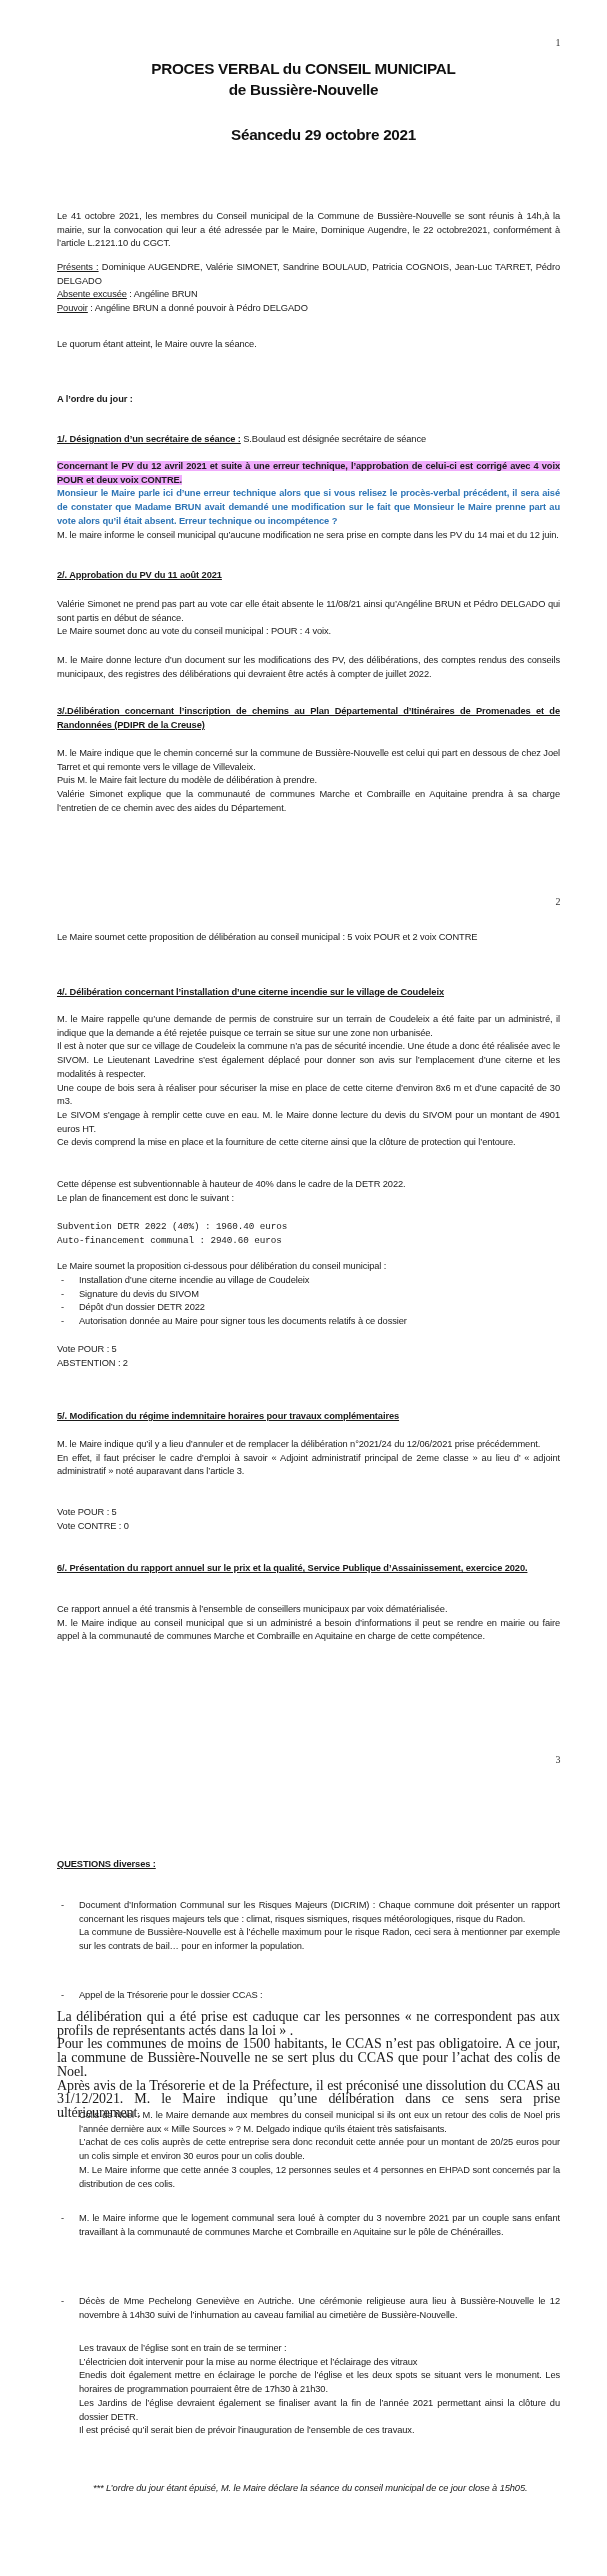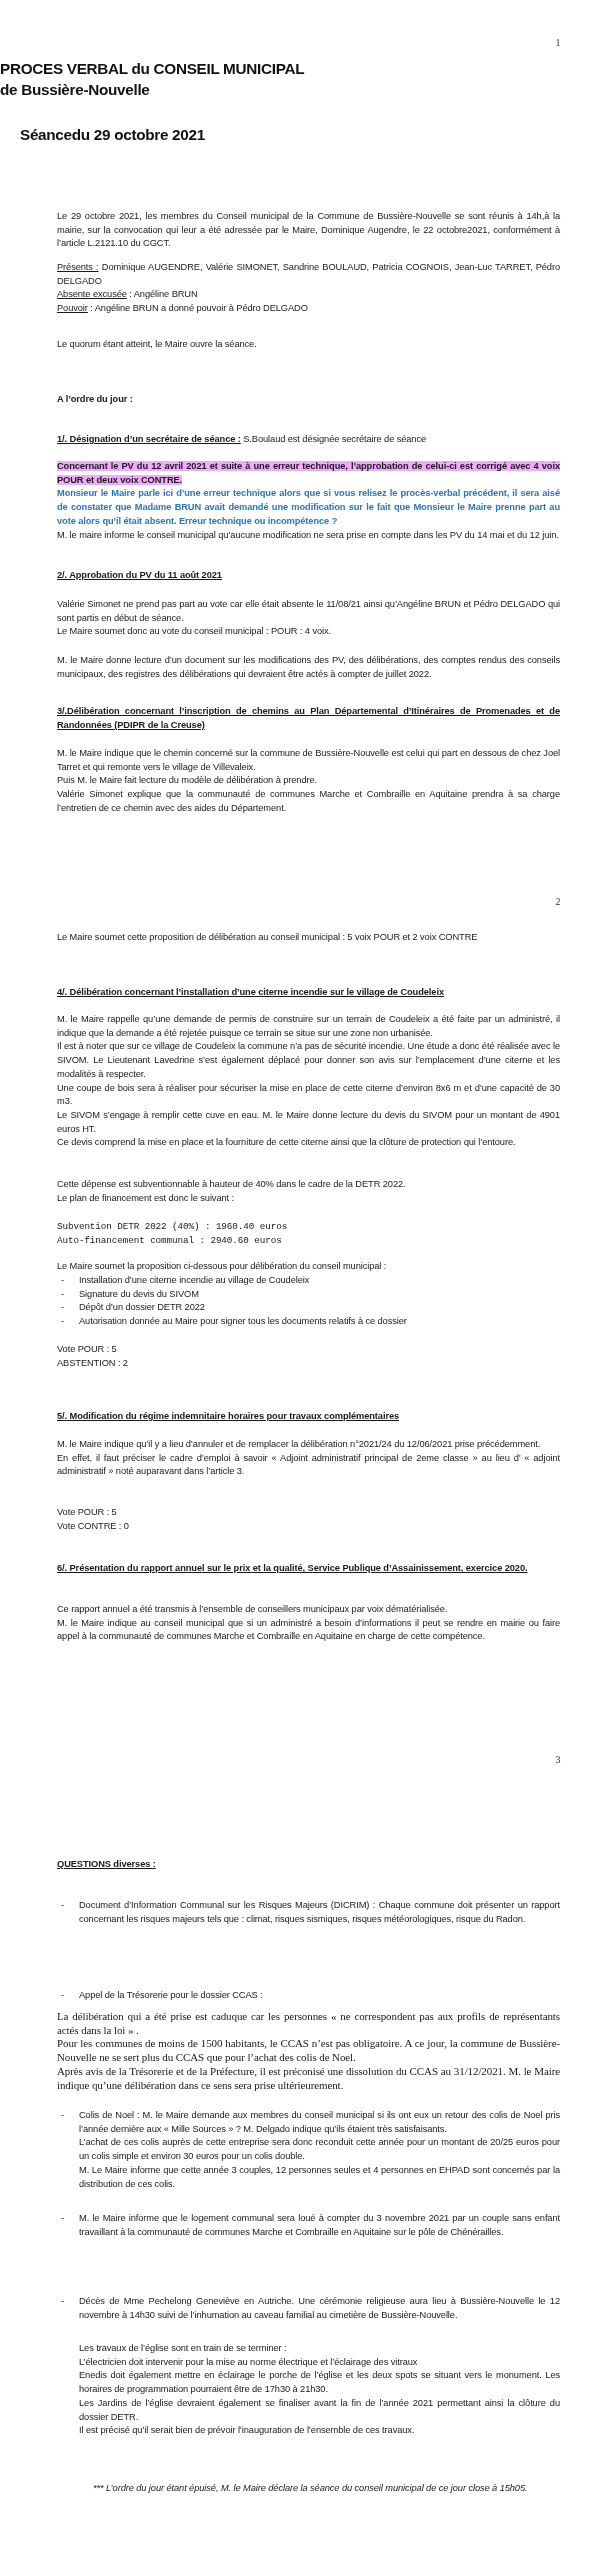--- a/index.html
+++ b/index.html
@@ -1,48 +1,48 @@
 <!DOCTYPE html>
 <html style="font-size:14.4px"><head>
 <meta charset="utf-8">
 <style>
   html, body { margin:0; padding:0; background:#ffffff; }
   body { width:607px; height:2576px; position:relative; overflow:hidden;
          font-family:"Liberation Sans", "DejaVu Sans", sans-serif; color:#1a1a1a; }
   .pn { position:absolute; left:539px; width:21.6px; text-align:right;
         font-family:"Liberation Serif", serif; font-size:10px; color:#333; }
-  .title { position:absolute; left:0; width:607px; text-align:left;
+  .title { position:absolute; left:0; width:607px; text-align:center;
            font-weight:bold; font-size:15.3px; line-height:20.7px; color:#111;
            font-family:"Liberation Sans", sans-serif; letter-spacing:-0.3px; }
   .blk { position:absolute; left:57px; width:503px; font-size:9.3px; line-height:13.7px;
          text-align:justify; letter-spacing:-0.1px; }
   .blk p { margin:0; }
   .ind { left:79px; width:481px; }
   .h { font-weight:bold; text-decoration:underline; }
   .b { font-weight:bold; }
   .u { text-decoration:underline; }
   .hl { background:#f0abfc; font-weight:bold; }
   .blue { color:#2e75b6; font-weight:bold; }
-  .serif { font-family:"Liberation Serif", serif; font-size:11px; line-height:13.7px; letter-spacing:-0.1px; }
+  .serif { font-family:"Liberation Serif", serif; font-size:14px; line-height:13.7px; letter-spacing:-0.1px; }
   .dash { position:absolute; left:-18px; }
   .li { position:relative; }
   .ital { font-style:italic; }
 </style>
 </head>
 <body>
 
 <div class="pn" style="top:37px;">1</div>
 
 <div class="title" style="top:59px;">
   <div>PROCES VERBAL du CONSEIL MUNICIPAL</div>
   <div>de Bussière-Nouvelle</div>
 </div>
 <div class="title" style="top:125px;margin-left:20px;">Séancedu 29 octobre 2021</div>
 
-<div class="blk" style="top:210px;">Le 29 octobre 2021, les membres du Conseil municipal de la Commune de Bussière-Nouvelle se sont réunis à 14h,à la mairie, sur la convocation qui leur a été adressée par le Maire, Dominique Augendre, le 22 octobre2021, conformément à l’article L.2121.10 du CGCT.</div>
+<div class="blk" style="top:210px;">Le 41 octobre 2021, les membres du Conseil municipal de la Commune de Bussière-Nouvelle se sont réunis à 14h,à la mairie, sur la convocation qui leur a été adressée par le Maire, Dominique Augendre, le 22 octobre2021, conformément à l’article L.2121.10 du CGCT.</div>
 
 <div class="blk" style="top:261px;">
   <p><span class="u">Présents :</span><span> Dominique AUGENDRE, Valérie SIMONET, Sandrine BOULAUD, Patricia COGNOIS, Jean-Luc TARRET, Pédro DELGADO</span></p>
   <p><span class="u">Absente excusée</span><span> : Angéline BRUN</span></p>
   <p><span class="u">Pouvoir</span><span> : Angéline BRUN a donné pouvoir à Pédro DELGADO</span></p>
 </div>
 
 <div class="blk" style="top:338px;">Le quorum étant atteint, le Maire ouvre la séance.</div>
 
 <div class="blk b" style="top:393px;">A l’ordre du jour :</div>
@@ -118,20 +118,21 @@
   <p>Ce rapport annuel a été transmis à l’ensemble de conseillers municipaux par voix dématérialisée.</p>
   <p> M. le Maire indique au conseil municipal que si un administré a besoin d’informations il peut se rendre en mairie ou faire appel à la communauté de communes Marche et Combraille en Aquitaine en charge de cette compétence.</p>
 </div>
 
 <div class="pn" style="top:1754px;">3</div>
 
 <div class="blk h" style="top:1858px; width:auto;">QUESTIONS diverses :</div>
 
 <div class="blk ind" style="top:1899px;">
   <p class="li"><span class="dash">-</span><span>Document d’Information Communal sur les Risques Majeurs (DICRIM) : Chaque commune doit présenter un rapport concernant les risques majeurs tels que : climat, risques sismiques, risques météorologiques, risque du Radon.</span></p>
+  <p>La commune de Bussière-Nouvelle est à l’échelle maximum pour le risque Radon, ceci sera à mentionner par exemple sur les contrats de bail… pour en informer la population.</p>
 </div>
 
 <div class="blk ind" style="top:1989px;">
   <p class="li"><span class="dash">-</span><span>Appel de la Trésorerie pour le dossier CCAS :</span></p>
 </div>
 <div class="blk serif" style="top:2010px;">
   <p>La délibération qui a été prise est caduque car les personnes « ne correspondent pas aux profils de représentants actés dans la loi » .</p>
   <p>Pour les communes de moins de 1500 habitants, le CCAS n’est pas obligatoire. A ce jour, la commune de Bussière-Nouvelle ne se sert plus du CCAS que pour l’achat des colis de Noel.</p>
   <p>Après avis de la Trésorerie et de la Préfecture, il est préconisé une dissolution du CCAS au 31/12/2021. M. le Maire indique qu’une délibération dans ce sens sera prise ultérieurement.</p>
 </div>

